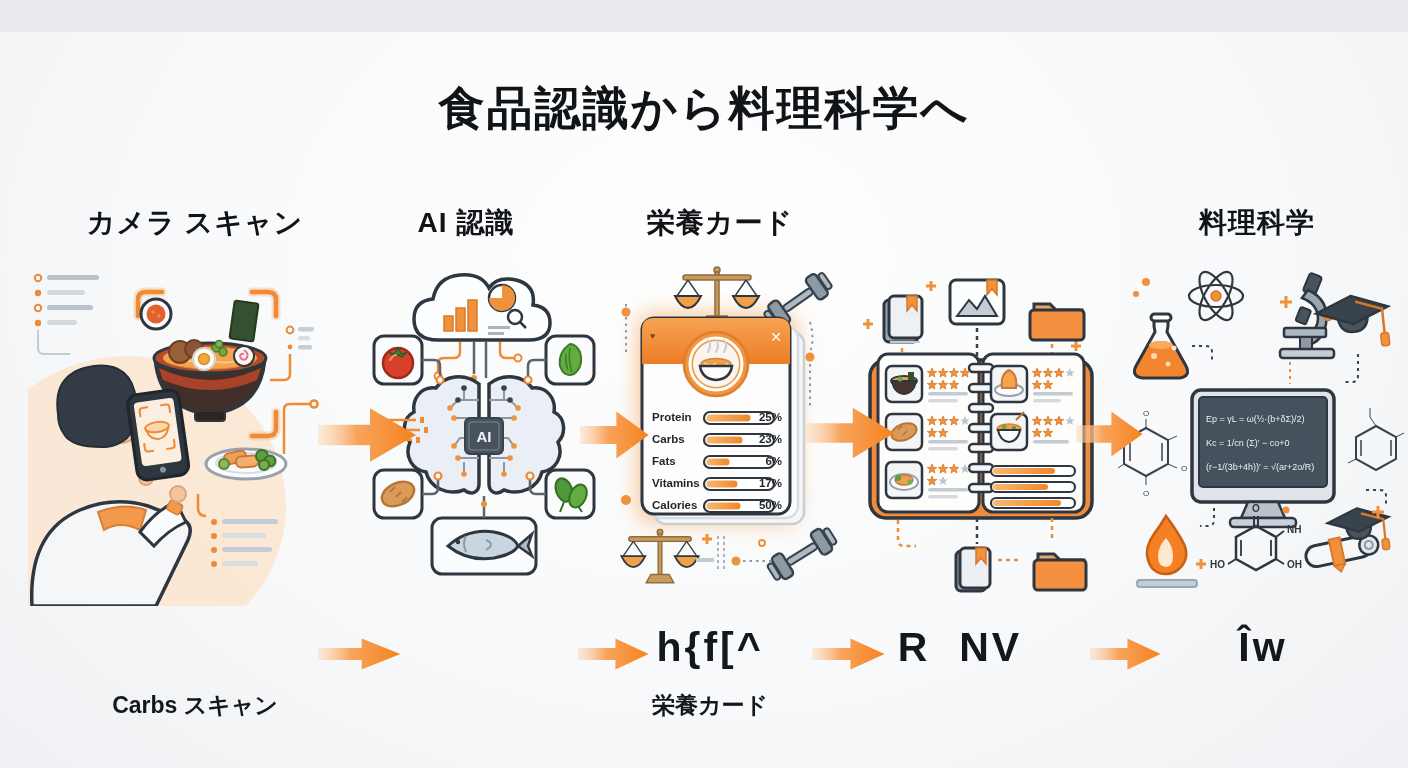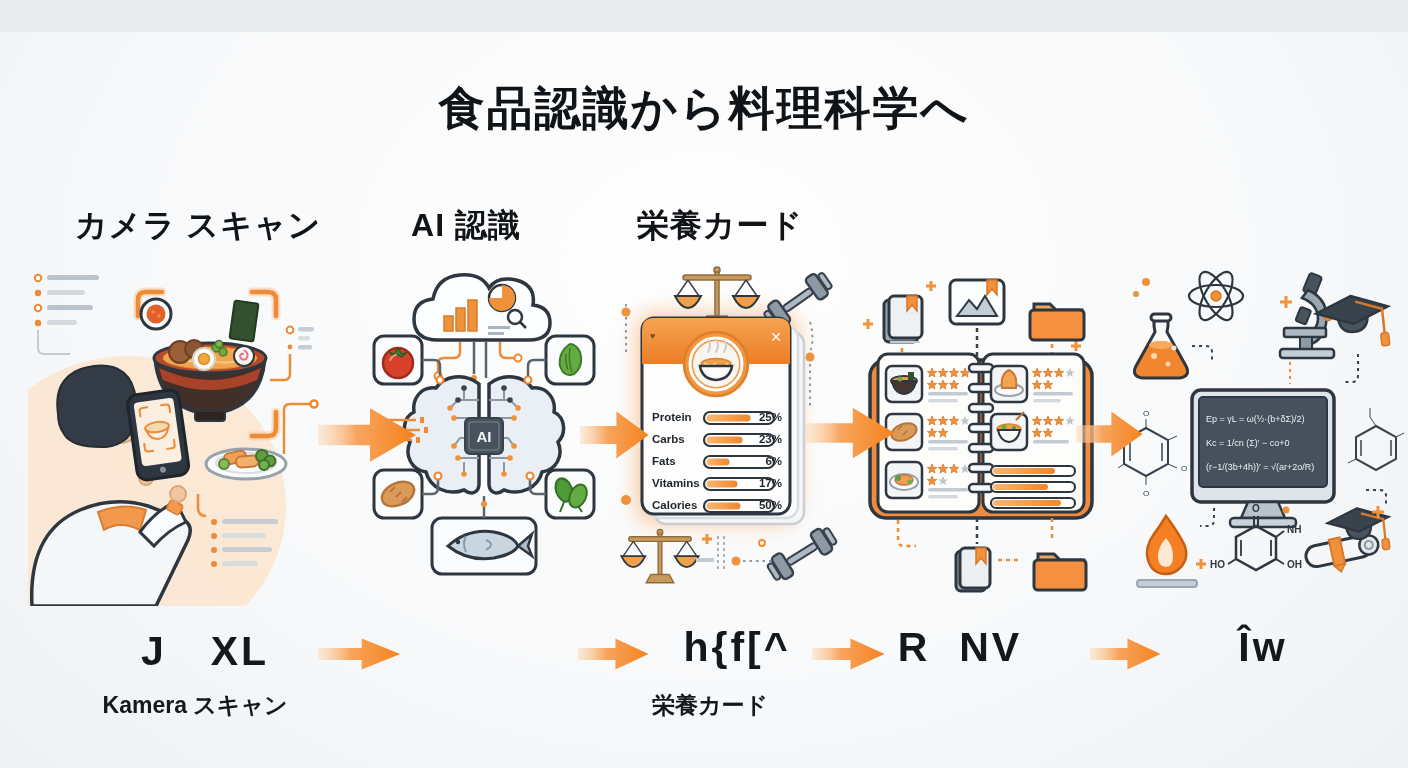--- a/index.html
+++ b/index.html
@@ -3,27 +3,27 @@
 <meta charset="utf-8">
 <style>
   html,body{margin:0;padding:0;background:#e9ebee;}
   .canvas{
     position:relative;width:1408px;height:768px;overflow:hidden;
     background:radial-gradient(ellipse at 50% 30%, #fefefe 0%, #f8f9fa 55%, #eef0f3 100%);
     font-family:"Liberation Sans","DejaVu Sans",sans-serif;color:#14181d;margin-top:32px;
   }
   .title{position:absolute;top:46px;left:0;width:100%;text-align:center;
     font-size:46px;font-weight:800;letter-spacing:2px;color:#101317;}
-  .hdr{position:absolute;top:172px;text-align:center;font-size:32px;font-weight:800;
+  .hdr{position:absolute;top:172px;text-align:center;font-size:28px;font-weight:800;
     letter-spacing:1px;color:#101317;white-space:pre;}
   .hdr1{left:75px;width:240px}.hdr2{left:346px;width:240px}.hdr3{left:600px;width:240px}
   .hdr4{left:857px;width:240px}.hdr5{left:1137px;width:240px}
   .glyph{position:absolute;top:592px;text-align:center;font-size:41px;font-weight:800;
     letter-spacing:3px;color:#14181d;white-space:pre;}
-  .g1{left:95px;width:220px}.g2{left:355px;width:220px}.g3{left:627px;width:220px}
+  .g1{left:95px;width:220px}.g2{left:355px;width:220px}.g3{left:600px;width:220px}
   .g4{left:850px;width:220px}.g5{left:1153px;width:220px}
   .sublabel{position:absolute;top:658px;text-align:center;font-size:23px;font-weight:700;
     color:#14181d;white-space:pre;}
   .l1{left:75px;width:240px}.l2{left:345px;width:240px}.l3{left:590px;width:240px}
   .l4{left:830px;width:260px}
   .panel{position:absolute;z-index:1;}
   .p1{left:28px;top:232px;width:292px;height:342px}
   .p2{left:368px;top:228px;width:232px;height:334px}
   .p3{left:612px;top:228px;width:232px;height:334px}
   .p4{left:856px;top:228px;width:252px;height:334px}
@@ -67,20 +67,21 @@
       </filter>
       <path id="starp" d="M0,-5 L1.45,-1.55 L4.76,-1.55 L2.1,0.6 L2.94,4.05 L0,2.1 L-2.94,4.05 L-2.1,0.6 L-4.76,-1.55 L-1.45,-1.55 Z"></path>
     </defs>
   </svg>
 
   <div class="title">食品認識から料理科学へ</div>
 
   <div class="hdr hdr1">カメラ スキャン</div>
   <div class="hdr hdr2">AI 認識</div>
   <div class="hdr hdr3">栄養カード</div>
+  <div class="hdr hdr5">料理科学</div>
 
   <svg class="panel p1" viewBox="0 0 292 342">
     <ellipse cx="100" cy="242" rx="158" ry="150" fill="#FBE3CC" opacity="0.8"></ellipse>
     <g>
       <circle cx="10" cy="14" r="3.2" fill="#fff" stroke="#E98A3C" stroke-width="2"></circle>
       <rect x="19" y="11" width="52" height="5" rx="2.5" fill="#BAC3CB"></rect>
       <circle cx="10" cy="29" r="3.2" fill="#E98A3C"></circle>
       <rect x="19" y="26" width="38" height="5" rx="2.5" fill="#D2D8DE"></rect>
       <circle cx="10" cy="44" r="3.2" fill="#fff" stroke="#E98A3C" stroke-width="2"></circle>
       <rect x="19" y="41" width="46" height="5" rx="2.5" fill="#BAC3CB"></rect>
@@ -670,34 +671,33 @@
   <svg class="arrow a2" viewBox="0 0 100 60" preserveAspectRatio="none">
     <path d="M0 20 H52 V4 L98 30 L52 56 V40 H0 Z" fill="url(#agrad)"></path>
   </svg>
   <svg class="arrow a3" viewBox="0 0 100 60" preserveAspectRatio="none">
     <path d="M0 20 H52 V4 L98 30 L52 56 V40 H0 Z" fill="url(#agrad)"></path>
   </svg>
   <svg class="arrow a4" viewBox="0 0 100 60" preserveAspectRatio="none">
     <path d="M0 20 H52 V4 L98 30 L52 56 V40 H0 Z" fill="url(#agrad)"></path>
   </svg>
 
-  <div class="glyph g1">J　XL</div>
   <div class="glyph g3">h{f[^</div>
   <div class="glyph g4">R  NV</div>
   <div class="glyph g5">Îw</div>
 
   <svg class="arrow b1" viewBox="0 0 100 60" preserveAspectRatio="none">
     <path d="M0 20 H52 V4 L98 30 L52 56 V40 H0 Z" fill="url(#agrad)"></path>
   </svg>
   <svg class="arrow b2" viewBox="0 0 100 60" preserveAspectRatio="none">
     <path d="M0 20 H52 V4 L98 30 L52 56 V40 H0 Z" fill="url(#agrad)"></path>
   </svg>
   <svg class="arrow b3" viewBox="0 0 100 60" preserveAspectRatio="none">
     <path d="M0 20 H52 V4 L98 30 L52 56 V40 H0 Z" fill="url(#agrad)"></path>
   </svg>
   <svg class="arrow b4" viewBox="0 0 100 60" preserveAspectRatio="none">
     <path d="M0 20 H52 V4 L98 30 L52 56 V40 H0 Z" fill="url(#agrad)"></path>
   </svg>
 
-  <div class="sublabel l1">Kamera スキャン</div>
+  <div class="sublabel l1">Carbs スキャン</div>
   <div class="sublabel l3">栄養カード</div>
 
 </div>
 
 </body></html>

